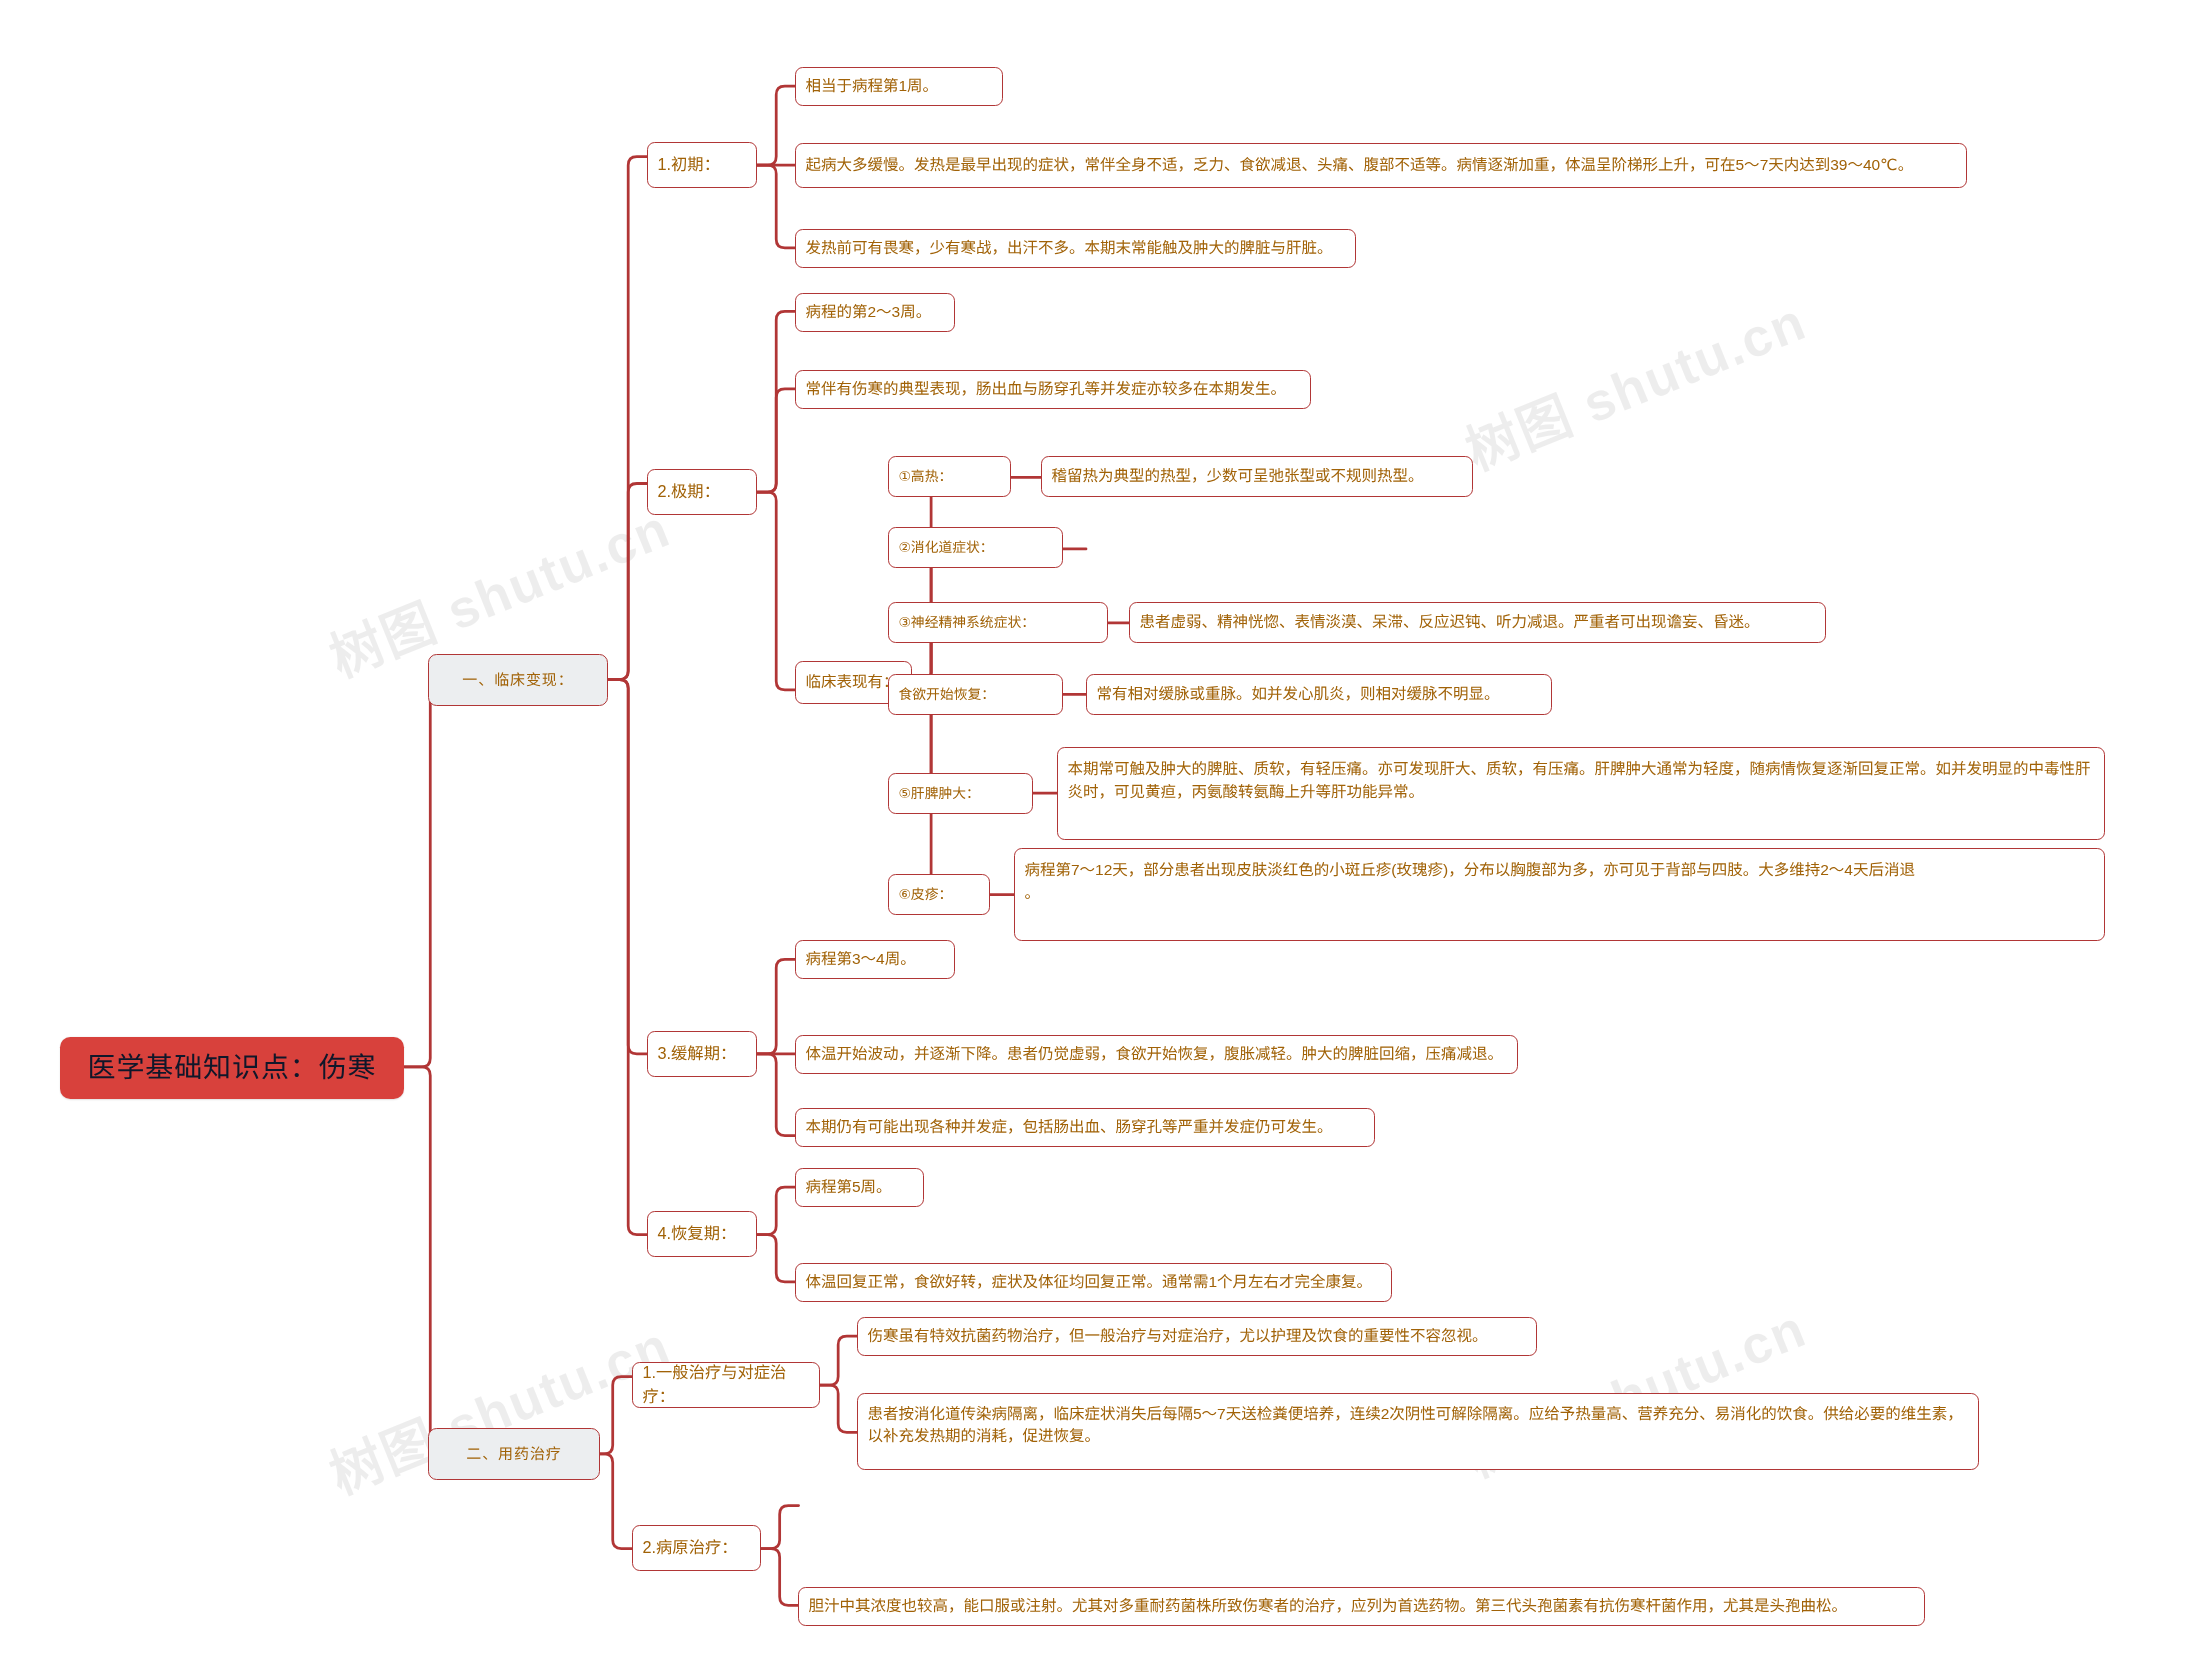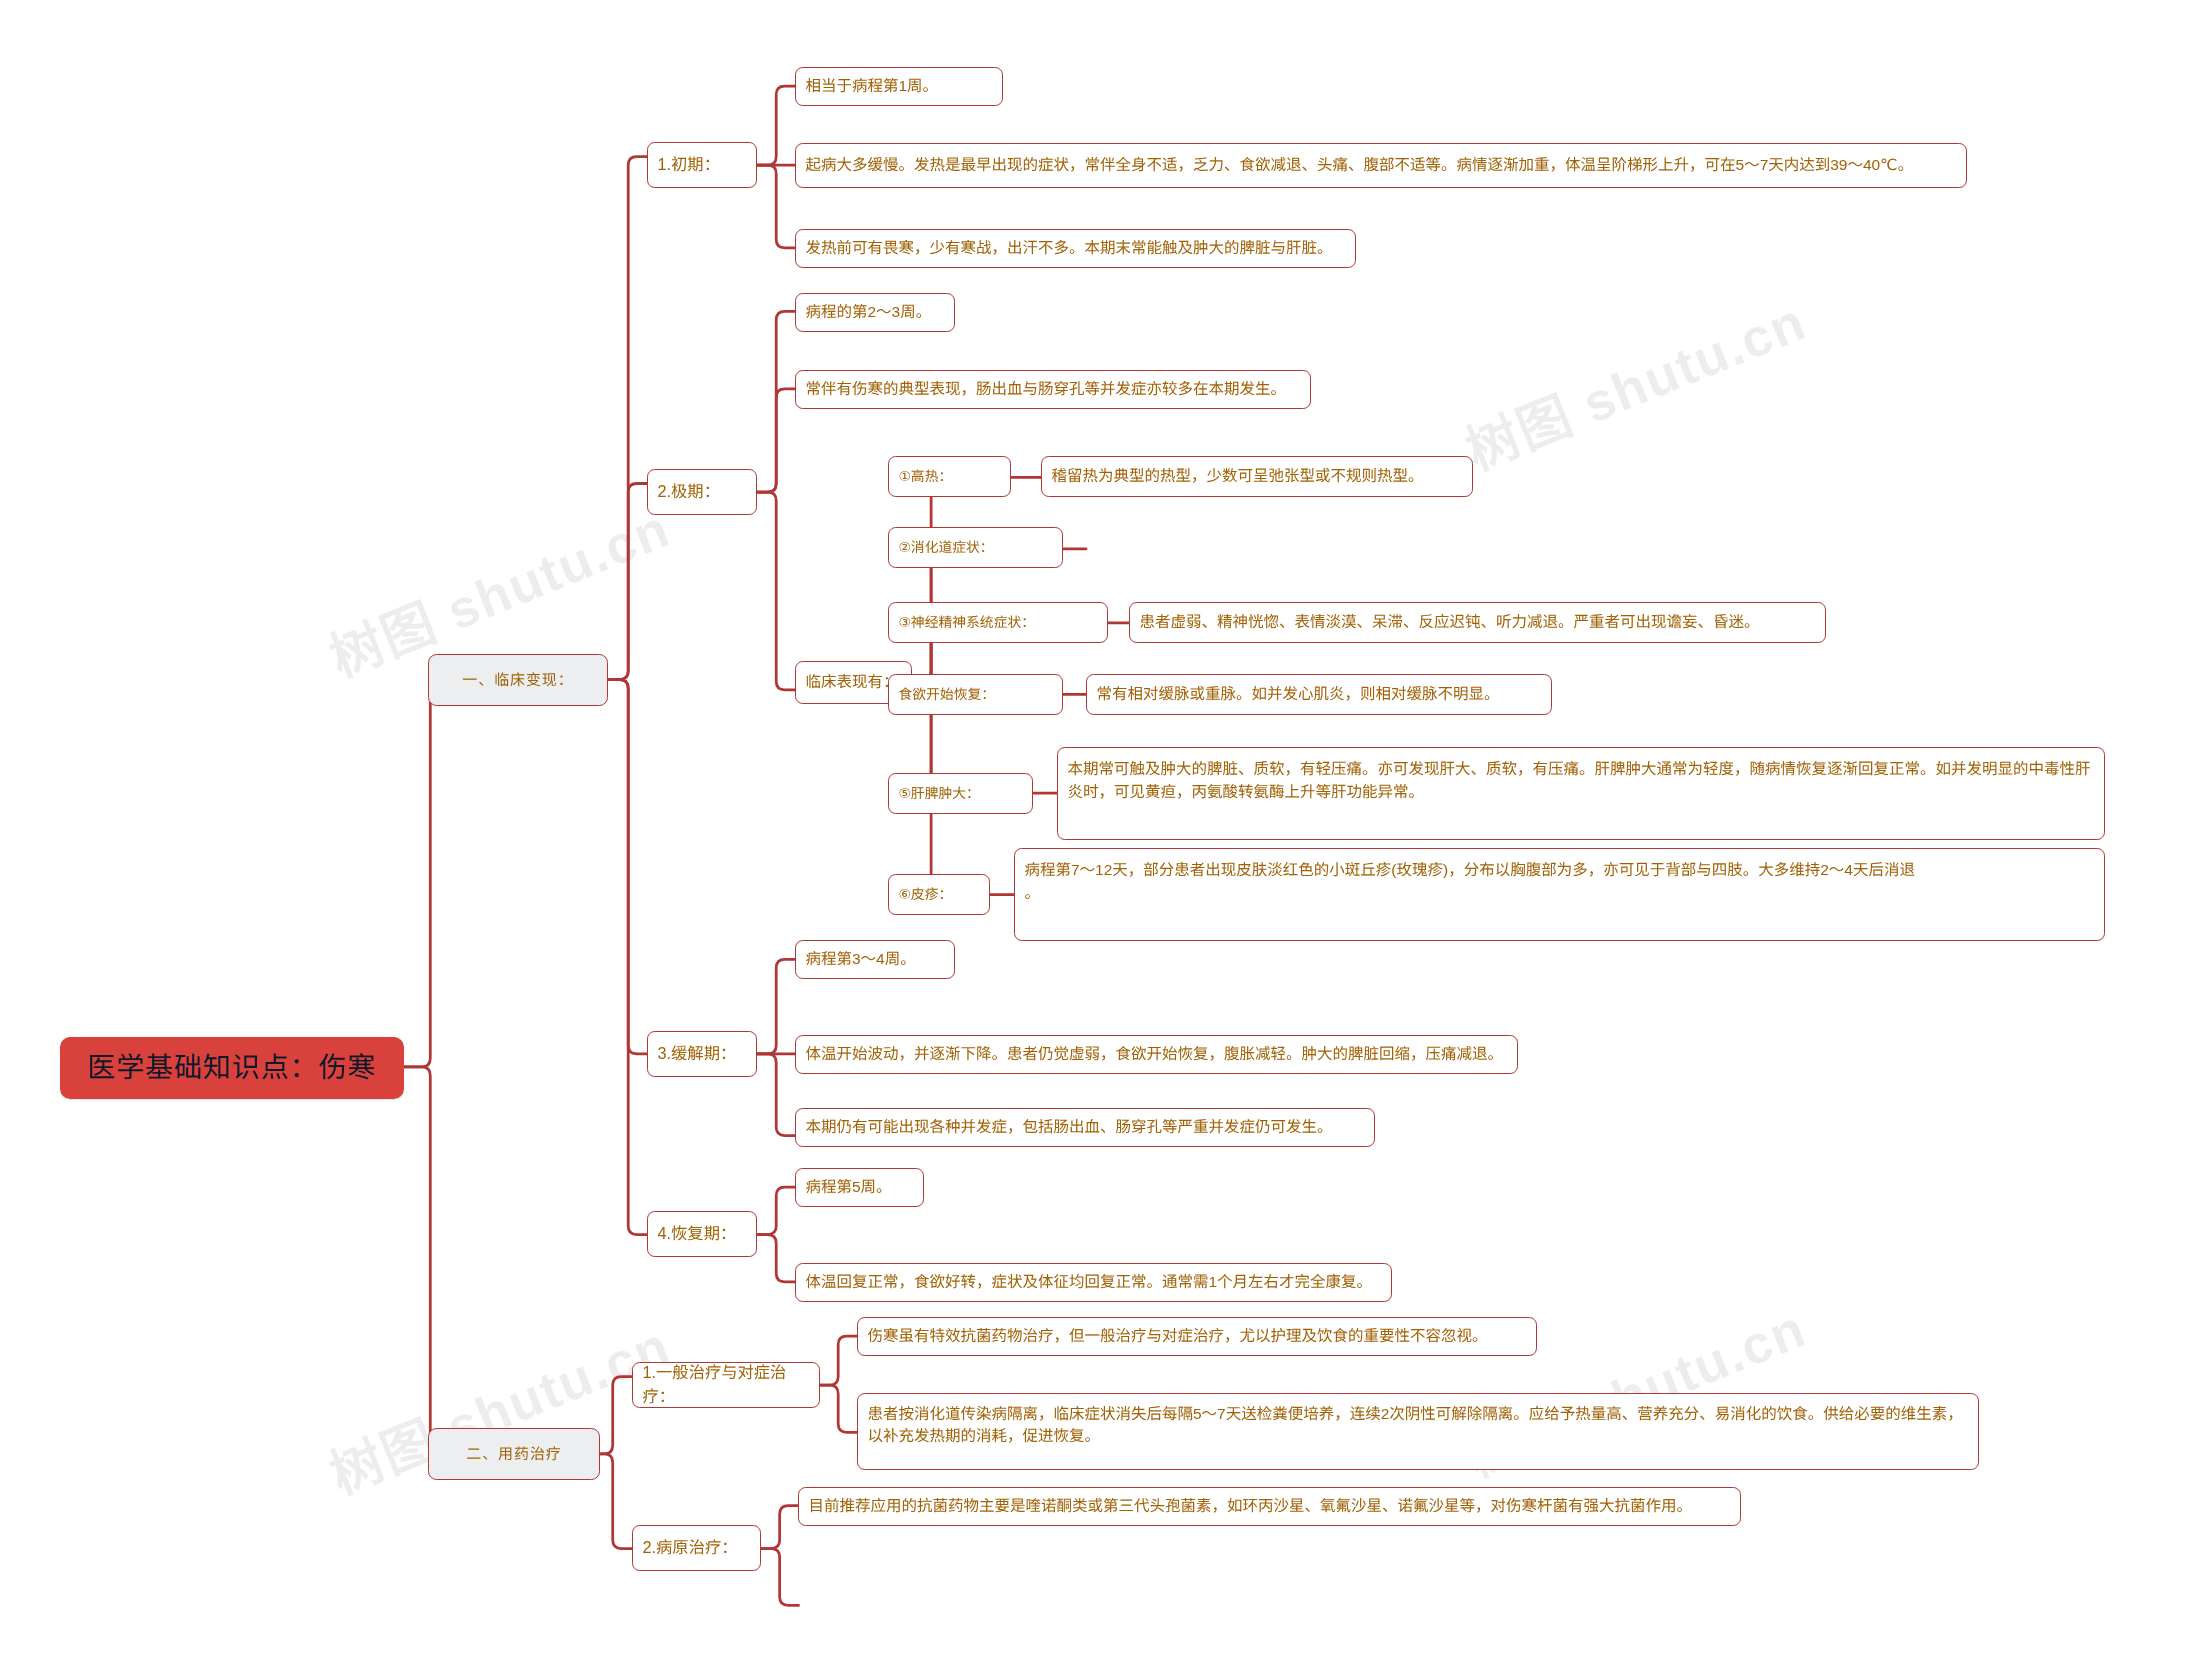--- a/index.html
+++ b/index.html
@@ -244,18 +244,18 @@
     <span>2.病原治疗：</span>
   </div>
 
   <div class="node leaf" style="left:857px; top:1317px; width:680px; height:39px;">
     <span>伤寒虽有特效抗菌药物治疗，但一般治疗与对症治疗，尤以护理及饮食的重要性不容忽视。</span>
   </div>
   <div class="node leaf" style="left:857px; top:1393px; width:1122px; height:77px; align-items:flex-start; padding-top:8.6px;">
     <span>患者按消化道传染病隔离，临床症状消失后每隔5～7天送检粪便培养，连续2次阴性可解除隔离。应给予热量高、营养充分、易消化的饮食。供给必要的维生素，以补充发热期的消耗，促进恢复。</span>
   </div>
 
-  <div class="node leaf" style="left:798px; top:1487px; width:943px; height:39px;">
-    <span>目前推荐应用的抗菌药物主要是喹诺酮类或第三代头孢菌素，如环丙沙星、氧氟沙星、诺氟沙星等，对伤寒杆菌有强大抗菌作用。</span>
+  <div class="node leaf" style="left:798px; top:1587px; width:1127px; height:39px;">
+    <span>胆汁中其浓度也较高，能口服或注射。尤其对多重耐药菌株所致伤寒者的治疗，应列为首选药物。第三代头孢菌素有抗伤寒杆菌作用，尤其是头孢曲松。</span>
   </div>
 
 </div>
 
 
 </body></html>

